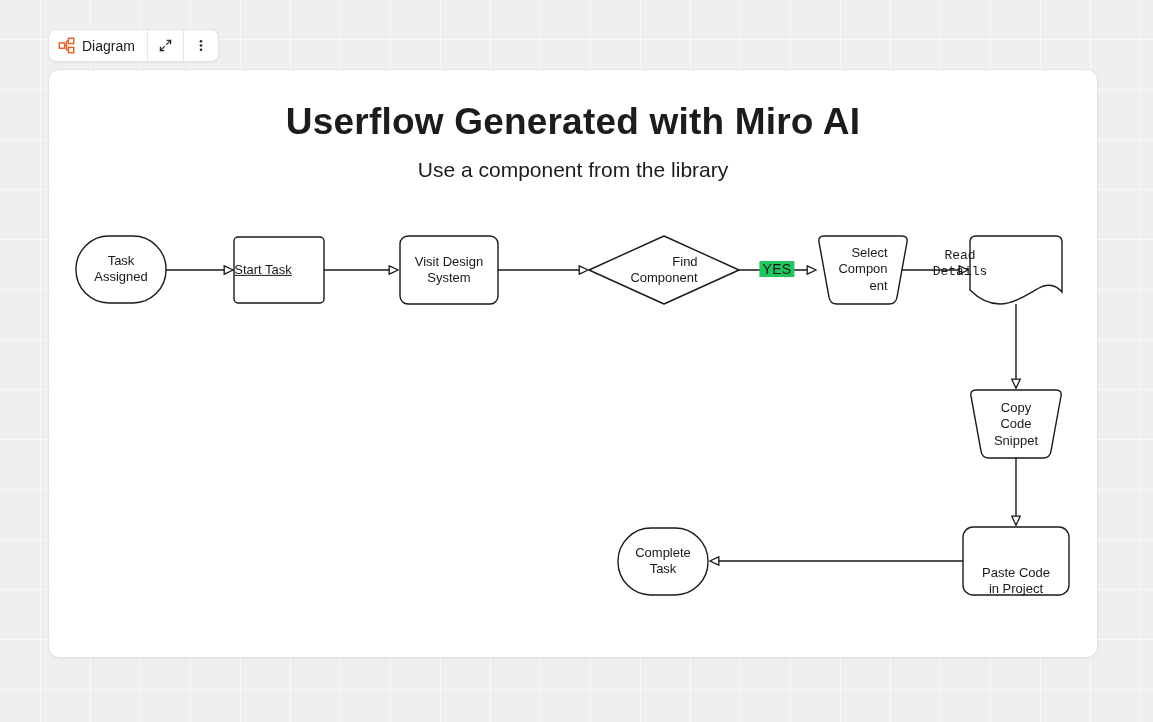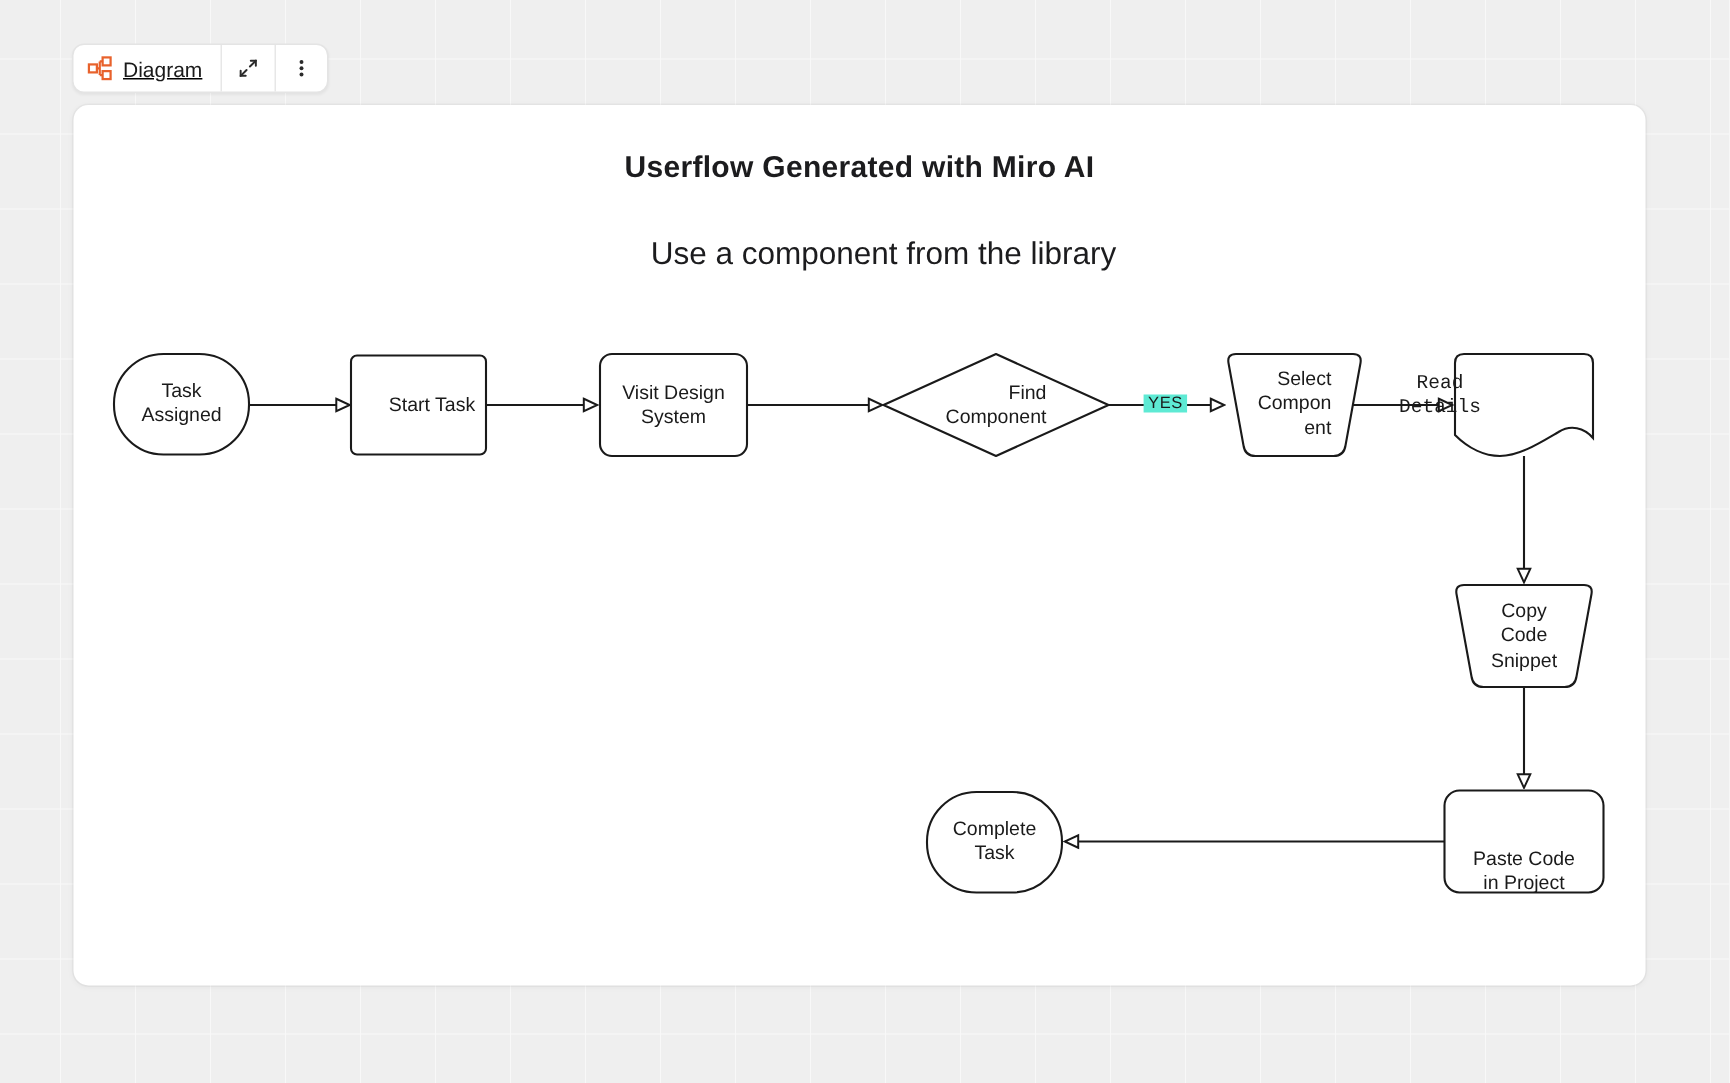--- a/index.html
+++ b/index.html
@@ -14,46 +14,46 @@
     background-position:40px 39px;
   }
   .card{
     position:absolute;left:49px;top:70px;width:1048px;height:587px;
     background:#ffffff;border-radius:10px;
     box-shadow:0 0 0 1px rgba(0,0,0,0.03),0 1px 4px rgba(0,0,0,0.05);
   }
   .titles{position:absolute;left:49px;top:0;width:1048px;text-align:center;}
   .diagram-title{
     position:absolute;left:0;top:101px;width:100%;
-    font-size:20px;font-weight:700;color:#1c1c1e;letter-spacing:0.2px;
+    font-size:37px;font-weight:700;color:#1c1c1e;letter-spacing:0.2px;
   }
   .diagram-subtitle{
     position:absolute;left:0;top:158px;width:100%;
-    font-size:21px;font-weight:400;color:#1c1c1e;margin-left:16px;
+    font-size:21px;font-weight:400;color:#1c1c1e;
   }
   svg.flow{position:absolute;left:0;top:0;width:1153px;height:722px;}
   svg.flow .shape{fill:#ffffff;stroke:#1a1a1a;stroke-width:1.4;}
   svg.flow .edge{fill:none;stroke:#1a1a1a;stroke-width:1.4;}
   .node-label{
     position:absolute;transform:translate(-50%,-50%);
     font-size:13px;line-height:1.25;color:#1a1a1a;text-align:center;
     white-space:pre-line;pointer-events:none;
   }
   .edge-label{
     position:absolute;transform:translate(-50%,-50%);
-    font-size:11px;letter-spacing:0.4px;color:#1a1a1a;
-    background:#5eead4;padding:0 3px;pointer-events:none;
+    font-size:14px;letter-spacing:0.4px;color:#1a1a1a;
+    background:#22c55e;padding:0 3px;pointer-events:none;
   }
   .toolbar{
     position:absolute;left:48px;top:29px;height:33px;
     background:#ffffff;border:1px solid #e4e4e4;border-radius:8px;
     box-shadow:0 1px 2px rgba(0,0,0,0.05);
     display:flex;align-items:center;box-sizing:border-box;
   }
-  .toolbar .seg{display:flex;align-items:center;height:100%;padding:0 10px;cursor:pointer;text-decoration:underline;}
+  .toolbar .seg{display:flex;align-items:center;height:100%;padding:0 10px;cursor:pointer;}
   .toolbar .seg.main{padding:0 12px 0 9px;gap:7px;}
   .toolbar .divider{width:1px;height:100%;background:#e7e7e7;}
   .toolbar .label{font-size:14px;color:#1a1a1a;}
 </style>
 </head>
 <body>
 
 <div class="card"></div>
 
 <div class="titles">
@@ -85,21 +85,21 @@
   <path class="shape" d="M970,242 Q970,236 976,236 L1056,236 Q1062,236 1062,242 L1062,292
            C1056,285 1047,283 1039,288 C1027,295 1013,304 1000,304
            C990,304 979,299 970,290 Z"></path>
   <path class="shape" d="M976,390 L1056,390 Q1062,390 1061,396 L1051,451 Q1050,458 1043,458 L989,458 Q982,458 981,451 L971,396 Q970,390 976,390 Z"></path>
   <rect class="shape" x="963" y="527" width="106" height="68" rx="10"></rect>
   <rect class="shape" x="618" y="528" width="90" height="67" rx="33" ry="33"></rect>
 </svg>
 
 <div class="node-label" style="left:121px;top:269px;">Task
 Assigned</div>
-<div class="node-label" style="left:288px;top:270px;">Start Task</div>
+<div class="node-label" style="left:263px;top:270px;text-decoration:underline;">Start Task</div>
 <div class="node-label" style="left:449px;top:270px;">Visit Design
 System</div>
 <div class="node-label" style="left:664px;top:270px;text-align:right;">Find
 Component</div>
 <div class="node-label" style="left:863px;top:269px;text-align:right;">Select
 Compon
 ent</div>
 <div class="node-label" style="left:960px;top:264px;font-family:Liberation Mono, monospace;">Read
 Details</div>
 <div class="node-label" style="left:1016px;top:424px;">Copy

